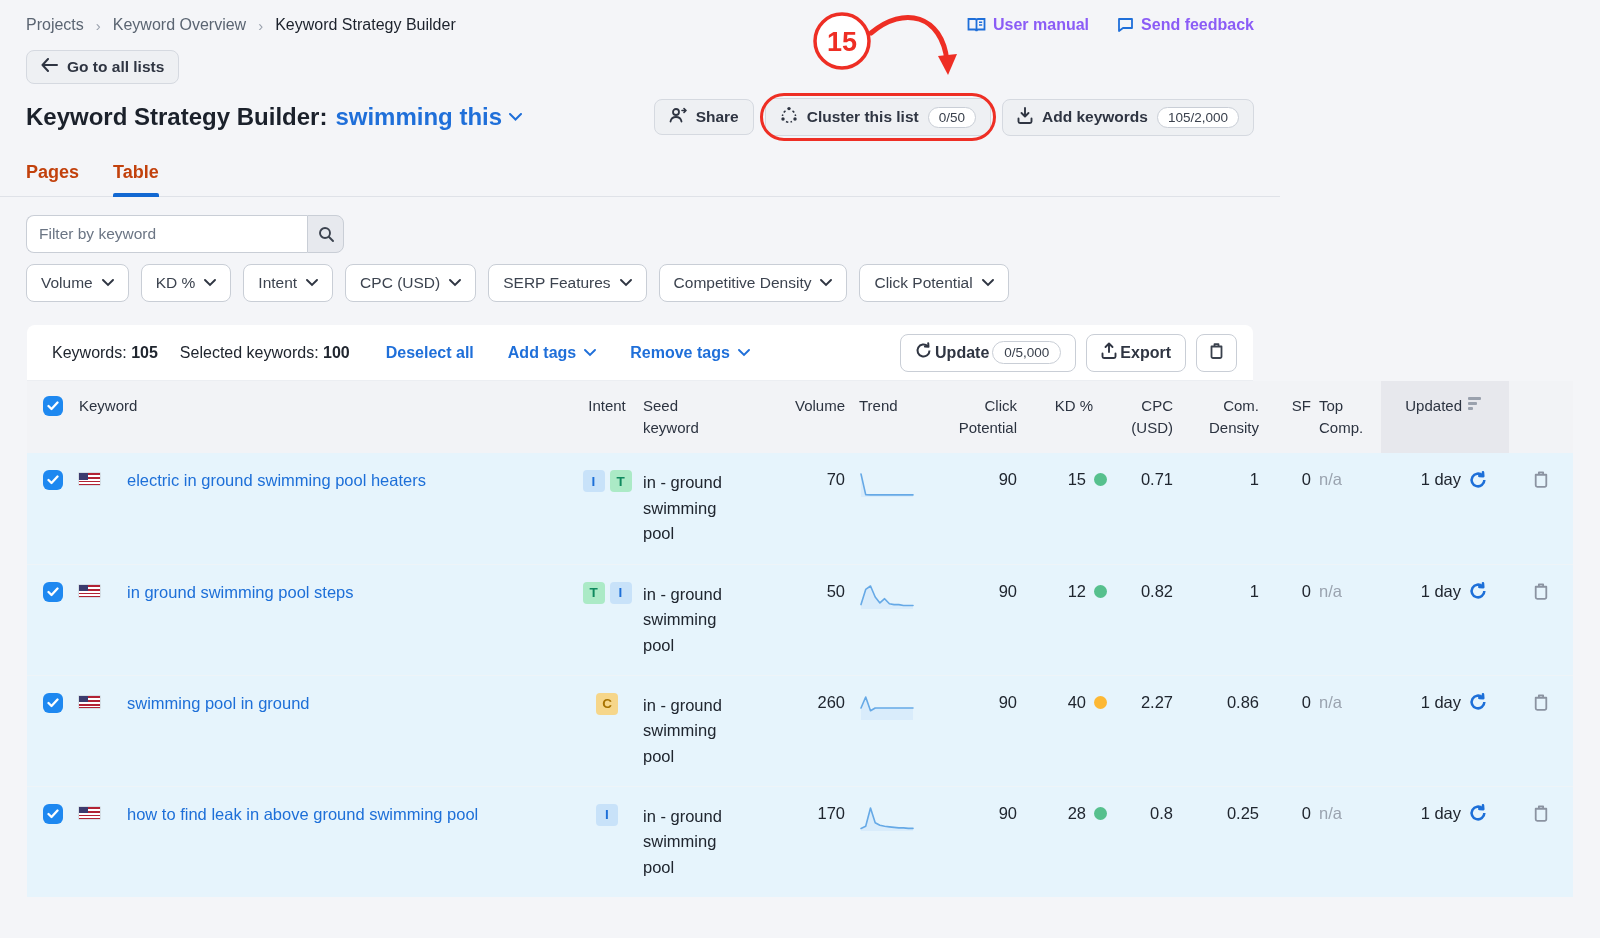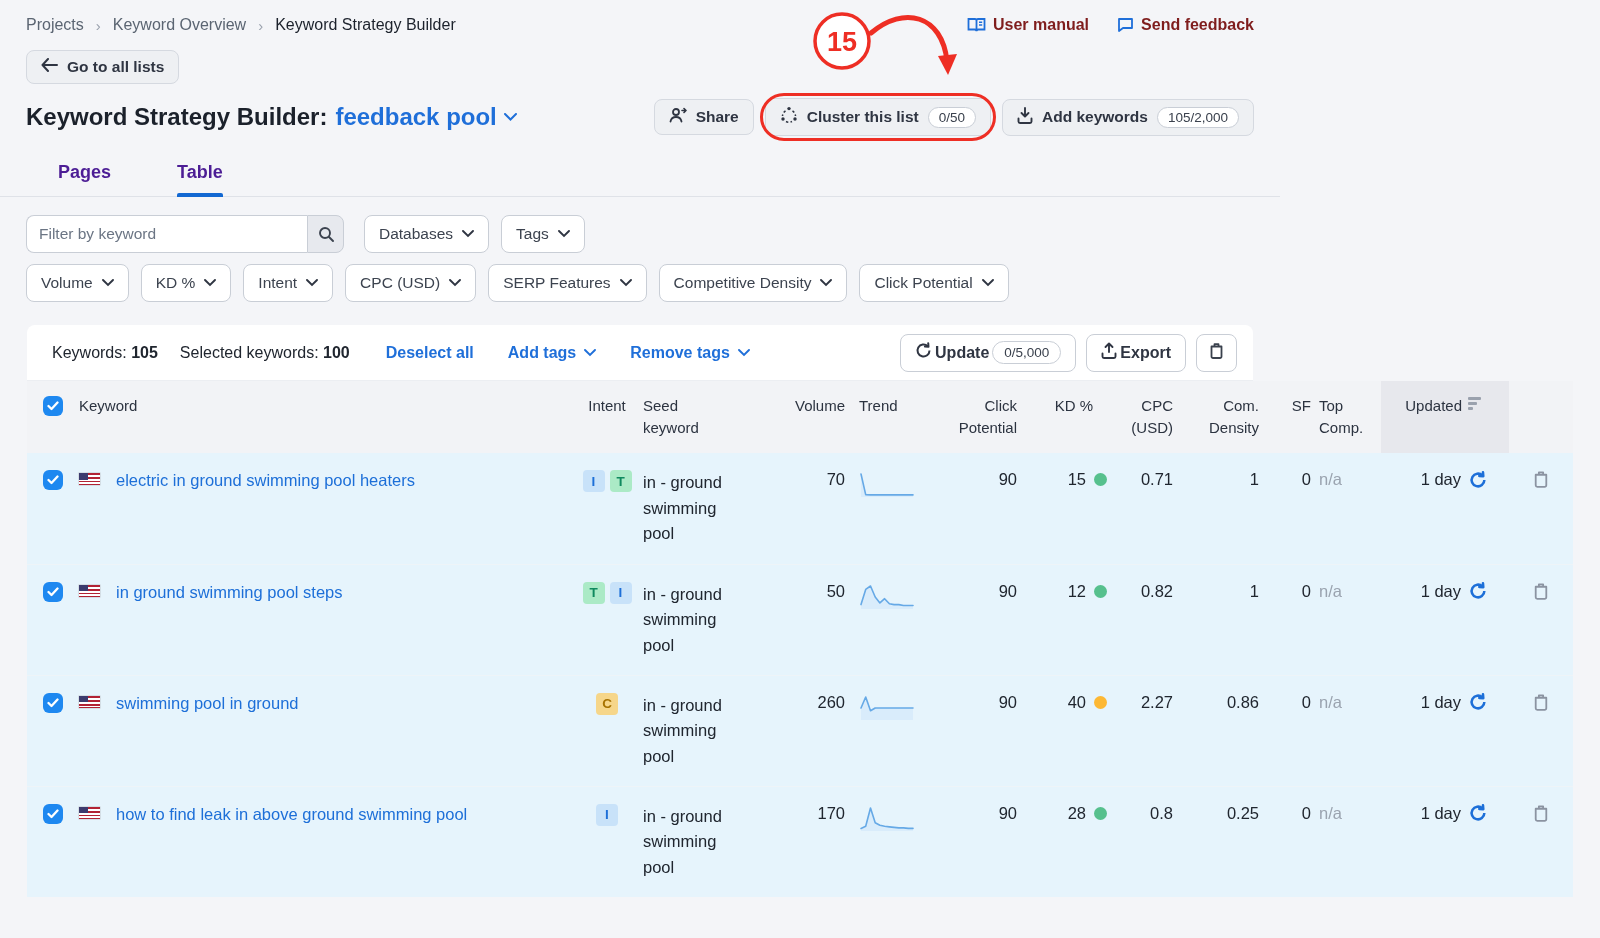--- a/index.html
+++ b/index.html
@@ -10,21 +10,21 @@
   }
   .page { width:1280px; height:938px; position:relative; }
 
   
   .topbar { display:flex; justify-content:space-between; align-items:center; padding:16px 26px 0 26px; }
   .crumbs { display:flex; align-items:center; gap:12px; font-size:16px; }
   .crumb { color:#5b6572; cursor:pointer; }
   .crumb-sep { color:#9aa1ad; font-size:15px; }
   .crumb.current { color:#1c222c; }
   .top-links { display:flex; gap:28px; }
-  .top-link { display:flex; align-items:center; gap:7px; color:#7f1d1d; font-size:16px; font-weight:600; cursor:pointer; }
+  .top-link { display:flex; align-items:center; gap:7px; color:#8b5cf6; font-size:16px; font-weight:600; cursor:pointer; }
   .top-link svg { display:block; }
 
   
   .back-row { padding:16px 26px 0 26px; }
   .btn-gray {
     display:inline-flex; align-items:center; gap:9px;
     background:#eef0f3; border:1px solid #d5d9e0; border-radius:8px;
     padding:7px 14px; font-size:15.5px; font-weight:600; color:#2f3542; cursor:pointer;
   }
 
@@ -35,21 +35,21 @@
   .title-actions { display:flex; gap:11px; align-items:center; }
   .pill { background:#fff; border:1px solid #c9ced6; border-radius:13px; padding:2px 10px; font-size:13.5px; font-weight:400; color:#3a414d; }
   .cluster-wrap { position:relative; }
   .cluster-wrap .ring {
     position:absolute; inset:-6px; border:3.5px solid #ee2e24; border-radius:25px; pointer-events:none;
   }
   .anno-svg { position:absolute; left:18px; top:-98px; width:200px; height:104px; overflow:visible; pointer-events:none; }
 
   
   .tabs { display:flex; gap:34px; padding:26px 26px 0 26px; border-bottom:1px solid #dfe2e8; }
-  .tab { font-size:18px; font-weight:700; color:#4c1d95; padding-bottom:13px; position:relative; cursor:pointer;margin-left:32px; }
+  .tab { font-size:18px; font-weight:700; color:#c2410c; padding-bottom:13px; position:relative; cursor:pointer; }
   .tab.active::after { content:""; position:absolute; left:0; right:0; bottom:-1px; height:4px; background:#1268d2; border-radius:2px 2px 0 0; }
 
   
   .filters1 { display:flex; gap:20px; padding:18px 26px 0 26px; align-items:center; }
   .search-group { display:flex; }
   .search-input {
     width:281px; height:38px; border:1px solid #c9ced6; border-right:none;
     border-radius:8px 0 0 8px; background:#fff; padding:0 12px; font-size:15.5px;
     font-family:inherit; color:#2f3542; outline:none;
   }
@@ -91,21 +91,21 @@
   thead th {
     background:#f2f3f6; font-size:15px; font-weight:400; color:#2c3340;
     padding:14px 0 12px 0; text-align:left; height:72px; line-height:1.45;
   }
   thead th.sorted { background:#e7e8ed; }
   th.r, td.r { text-align:right; }
   th.c, td.c { text-align:center; }
   td { padding-top:17px; font-size:16.5px; color:#20262f; height:111px; background:#e6f4fc; border-top:1px solid #eef4f8; }
   tbody tr:first-child td { border-top:none; }
   .pad-r { padding-right:14px; }
-  .kw-cell { display:flex; align-items:flex-start; gap:16px; }
+  .kw-cell { display:flex; align-items:flex-start; gap:27px; }
   .kw-link { color:#1d6fd8; font-size:16.5px; cursor:pointer; line-height:1.3; }
   .flag { width:21px; height:12px; margin-top:3px; flex:0 0 21px; position:relative;
     background:repeating-linear-gradient(180deg,#b22234 0 1.9px,#fff 1.9px 3.8px); box-shadow:0 0 0 0.5px #c3c8cf; }
   .flag::before { content:""; position:absolute; left:0; top:0; width:9px; height:6.5px; background:#3c3b6e; }
   .cb { width:20px; height:20px; border-radius:6px; background:#1e88f0; display:inline-flex; align-items:center; justify-content:center; cursor:pointer; }
   .badges { display:flex; gap:5px; justify-content:center; }
   .badge { width:22px; height:22px; border-radius:4px; font-size:13.5px; font-weight:700; display:flex; align-items:center; justify-content:center; }
   .seed { line-height:1.55; color:#20262f; }
   .kd-wrap { display:inline-flex; align-items:center; gap:8px; }
   .dot { width:13px; height:13px; border-radius:50%; display:inline-block; }
@@ -157,21 +157,21 @@
             <path d="M7 1 1.5 7 7 13M2 7h14" fill="none" stroke="#2f3542" stroke-width="2" stroke-linecap="round" stroke-linejoin="round"></path>
           </svg></span>
       <span>Go to all lists</span>
     </span>
   </div>
 
   <div class="title-row">
     <h1 class="page-title">
       <span>Keyword Strategy Builder:</span>
       <span class="list-picker">
-        <span>feedback pool</span>
+        <span>swimming this</span>
         <svg class="chev" style="color:#1f6fd9" width="13" height="8" viewBox="0 0 13 8">
             <path d="M1 1l5.5 5.5L12 1" fill="none" stroke="currentColor" stroke-width="2" stroke-linecap="round"></path>
           </svg>
       </span>
     </h1>
     <div class="title-actions">
       <span class="btn-gray">
         <span><svg width="18" height="16" viewBox="0 0 18 16">
               <circle cx="7" cy="5" r="3" fill="none" stroke="#2f3542" stroke-width="1.8"></circle>
               <path d="M1.5 14.5c.6-3 2.7-4.5 5.5-4.5 2.8 0 4.9 1.5 5.5 4.5" fill="none" stroke="#2f3542" stroke-width="1.8" stroke-linecap="round"></path>
@@ -215,34 +215,20 @@
   <div class="filters1">
     <span class="search-group">
       <input class="search-input" type="text" placeholder="Filter by keyword" style="">
       <span class="search-btn">
         <svg width="16" height="16" viewBox="0 0 16 16">
             <circle cx="7" cy="7" r="5" fill="none" stroke="#3c434f" stroke-width="1.9"></circle>
             <path d="M11 11l4 4" stroke="#3c434f" stroke-width="1.9" stroke-linecap="round"></path>
           </svg>
       </span>
     </span>
-    <span id="chips-row1" style="display:flex;gap:12px">
-        <span class="chip">
-          <span>Databases</span>
-          <svg class="chev" width="12" height="8" viewBox="0 0 12 8">
-            <path d="M1 1l5 5 5-5" fill="none" stroke="currentColor" stroke-width="1.9" stroke-linecap="round"></path>
-          </svg>
-        </span>
-        <span class="chip">
-          <span>Tags</span>
-          <svg class="chev" width="12" height="8" viewBox="0 0 12 8">
-            <path d="M1 1l5 5 5-5" fill="none" stroke="currentColor" stroke-width="1.9" stroke-linecap="round"></path>
-          </svg>
-        </span>
-      </span>
   </div>
 
   <div class="filters2" id="chips-row2">
       <span class="chip">
         <span>Volume</span>
         <svg class="chev" width="12" height="8" viewBox="0 0 12 8">
           <path d="M1 1l5 5 5-5" fill="none" stroke="currentColor" stroke-width="1.9" stroke-linecap="round"></path>
         </svg>
       </span>
       <span class="chip">

